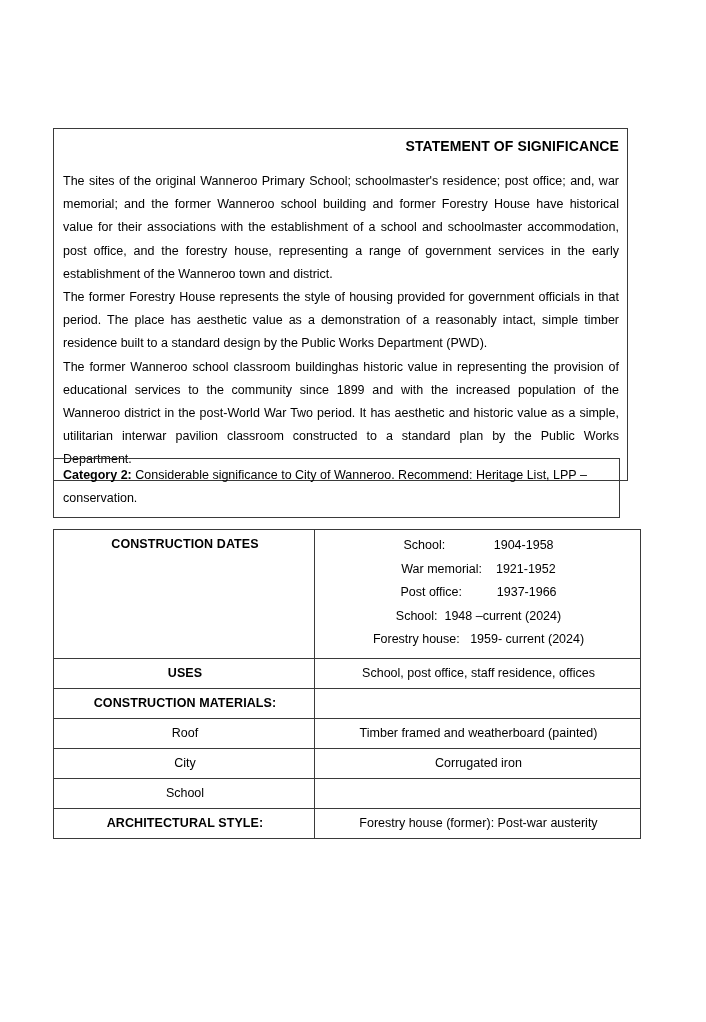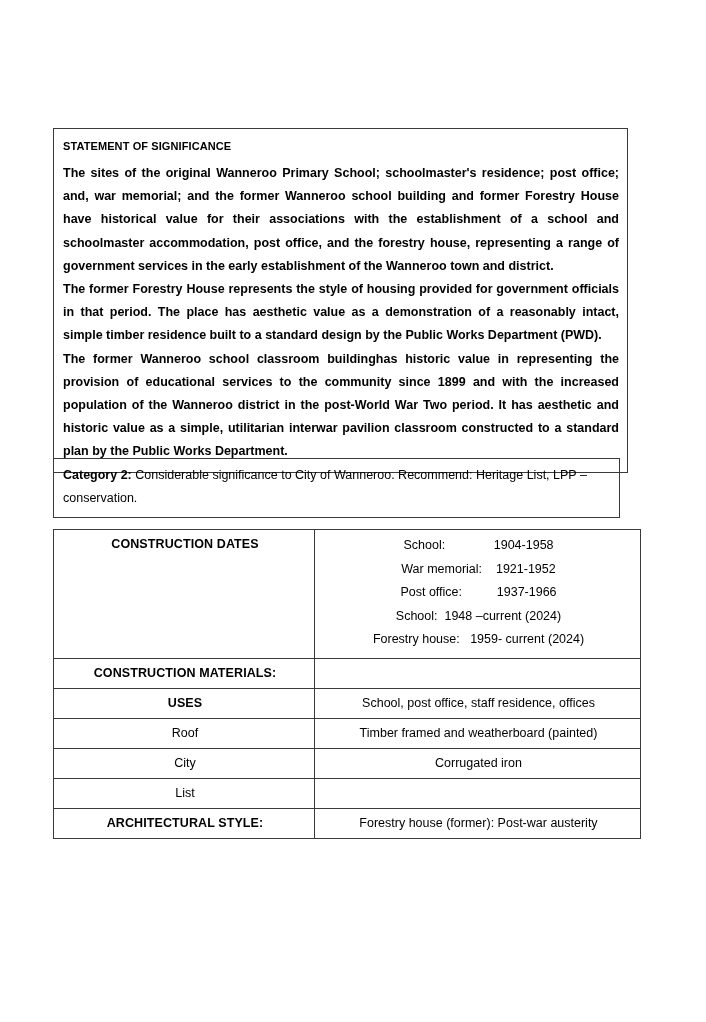--- a/index.html
+++ b/index.html
@@ -29,35 +29,35 @@
   .sos-box {
     position: absolute;
     left: 53px;
     top: 128px;
     width: 557px;          
     border: 1px solid #3a3a3a;
     box-sizing: content-box;
     padding: 6px 8px 8px 8px;
   }
   .sos-title {
-    font-size: 11px;
+    font-size: 14px;
     font-weight: bold;
     letter-spacing: 0.1px;
     line-height: 23px;
-    margin: 0 0 4px 1px;
+    margin: 0 0 12px 1px;
+    text-align: right;
   }
   .sos-para {
     font-size: 12.5px;
     line-height: 23.2px;
     text-align: justify;
     text-justify: inter-word;
     margin: 0 0 0 1px;
     padding: 0;
     hyphens: none;
-    font-weight: bold;
   }
 
   
   .cat-box {
     position: absolute;
     left: 53px;
     top: 458px;
     width: 557px;
     border: 1px solid #3a3a3a;
     box-sizing: content-box;
@@ -139,53 +139,53 @@
         <td class="col-value dates-cell">
           <span class="date-row">School:              1904-1958</span>
           <span class="date-row">War memorial:    1921-1952</span>
           <span class="date-row">Post office:          1937-1966</span>
           <span class="date-row">School:  1948 –current (2024)</span>
           <span class="date-row">Forestry house:   1959- current (2024)</span>
         </td>
       </tr>
       <tr>
         <td class="col-label">
+          <span class="lbl-bold"> USES</span>
+        </td>
+        <td class="col-value">
+          <span>School, post office, staff residence, offices</span>
+        </td>
+      </tr>
+      <tr>
+        <td class="col-label">
           <span class="lbl-bold">CONSTRUCTION MATERIALS:</span>
         </td>
         <td class="col-value cell-empty">
           <span></span>
         </td>
       </tr>
       <tr>
         <td class="col-label">
-          <span class="lbl-bold"> USES</span>
-        </td>
-        <td class="col-value">
-          <span>School, post office, staff residence, offices</span>
-        </td>
-      </tr>
-      <tr>
-        <td class="col-label">
           <span>Roof</span>
         </td>
         <td class="col-value">
           <span>Timber framed and weatherboard (painted)</span>
         </td>
       </tr>
       <tr>
         <td class="col-label">
           <span>City</span>
         </td>
         <td class="col-value">
           <span>Corrugated iron</span>
         </td>
       </tr>
       <tr>
         <td class="col-label">
-          <span>List</span>
+          <span>School</span>
         </td>
         <td class="col-value cell-empty">
           <span></span>
         </td>
       </tr>
       <tr>
         <td class="col-label">
           <span class="lbl-bold">ARCHITECTURAL STYLE:</span>
         </td>
         <td class="col-value">

